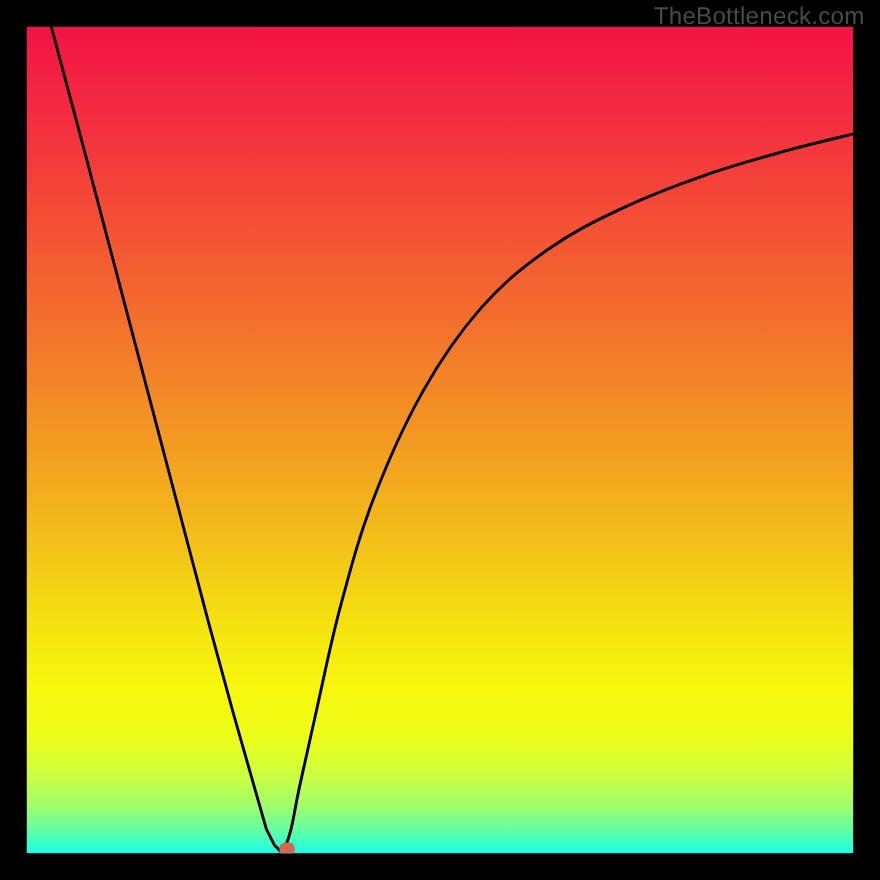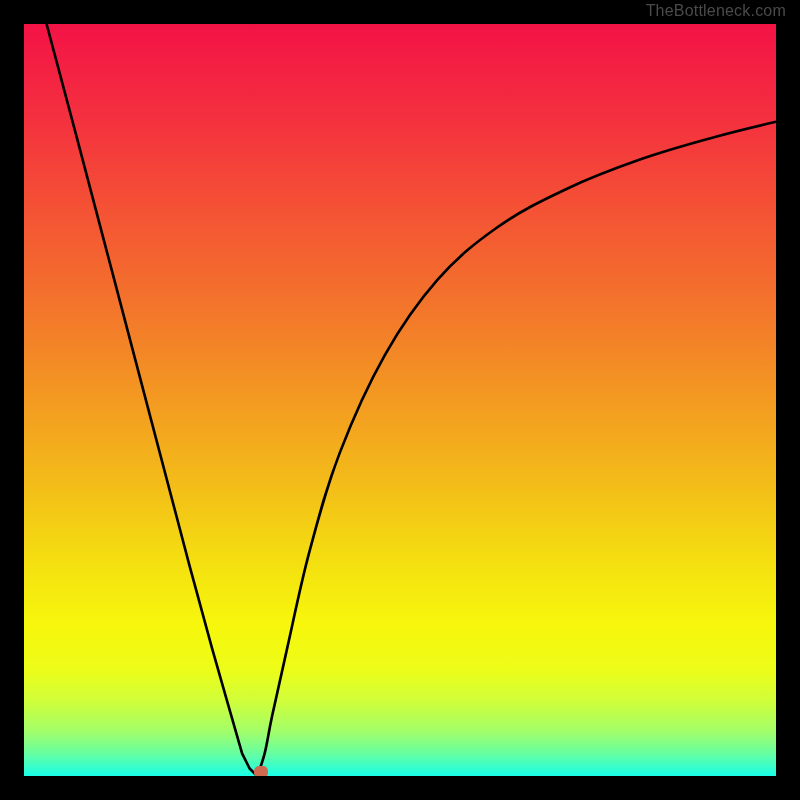--- a/index.html
+++ b/index.html
@@ -34,21 +34,21 @@
     position: absolute;
     inset: 0;
     width: 100%;
     height: 100%;
   }
   .watermark {
     position: absolute;
     top: 2px;
     right: 14px;
     color: #4a4a4a;
-    font-size: 16px;
+    font-size: 22px;
     font-weight: 500;
     letter-spacing: 0.2px;
     user-select: none;
     text-align: right;
   }
   .marker {
     position: absolute;
     width: 14px;
     height: 12px;
     background: #cf6a52;

